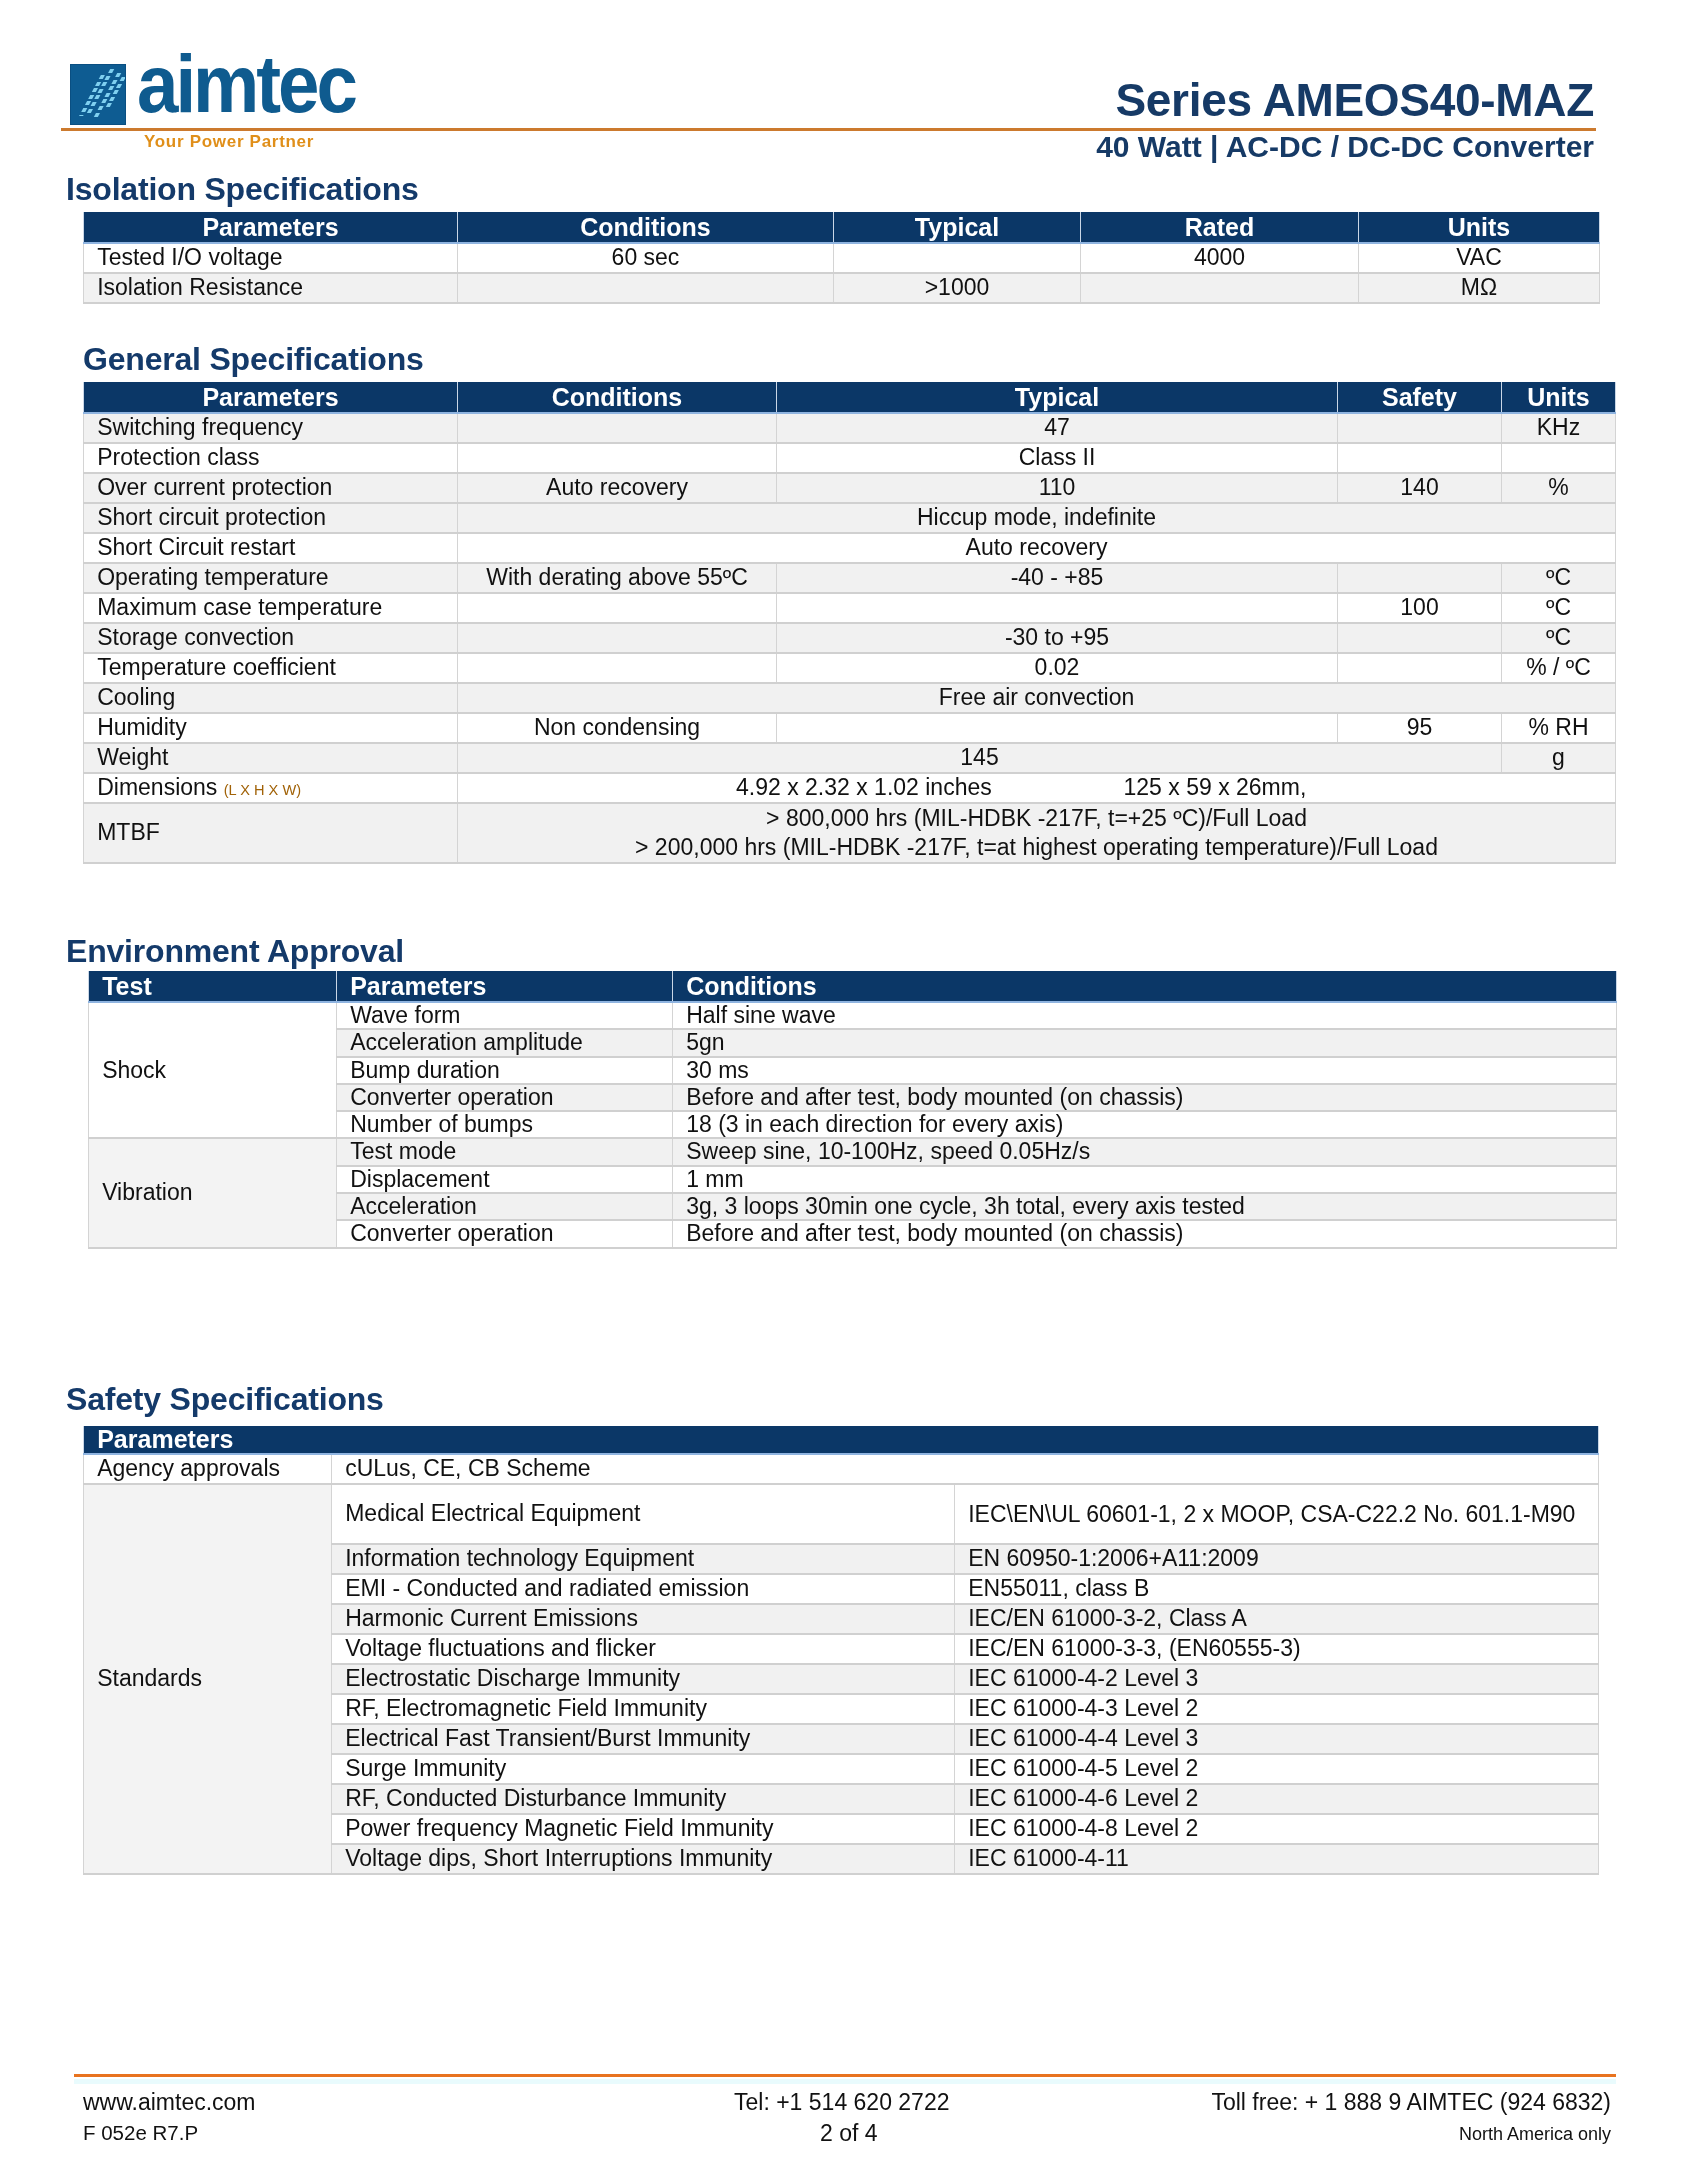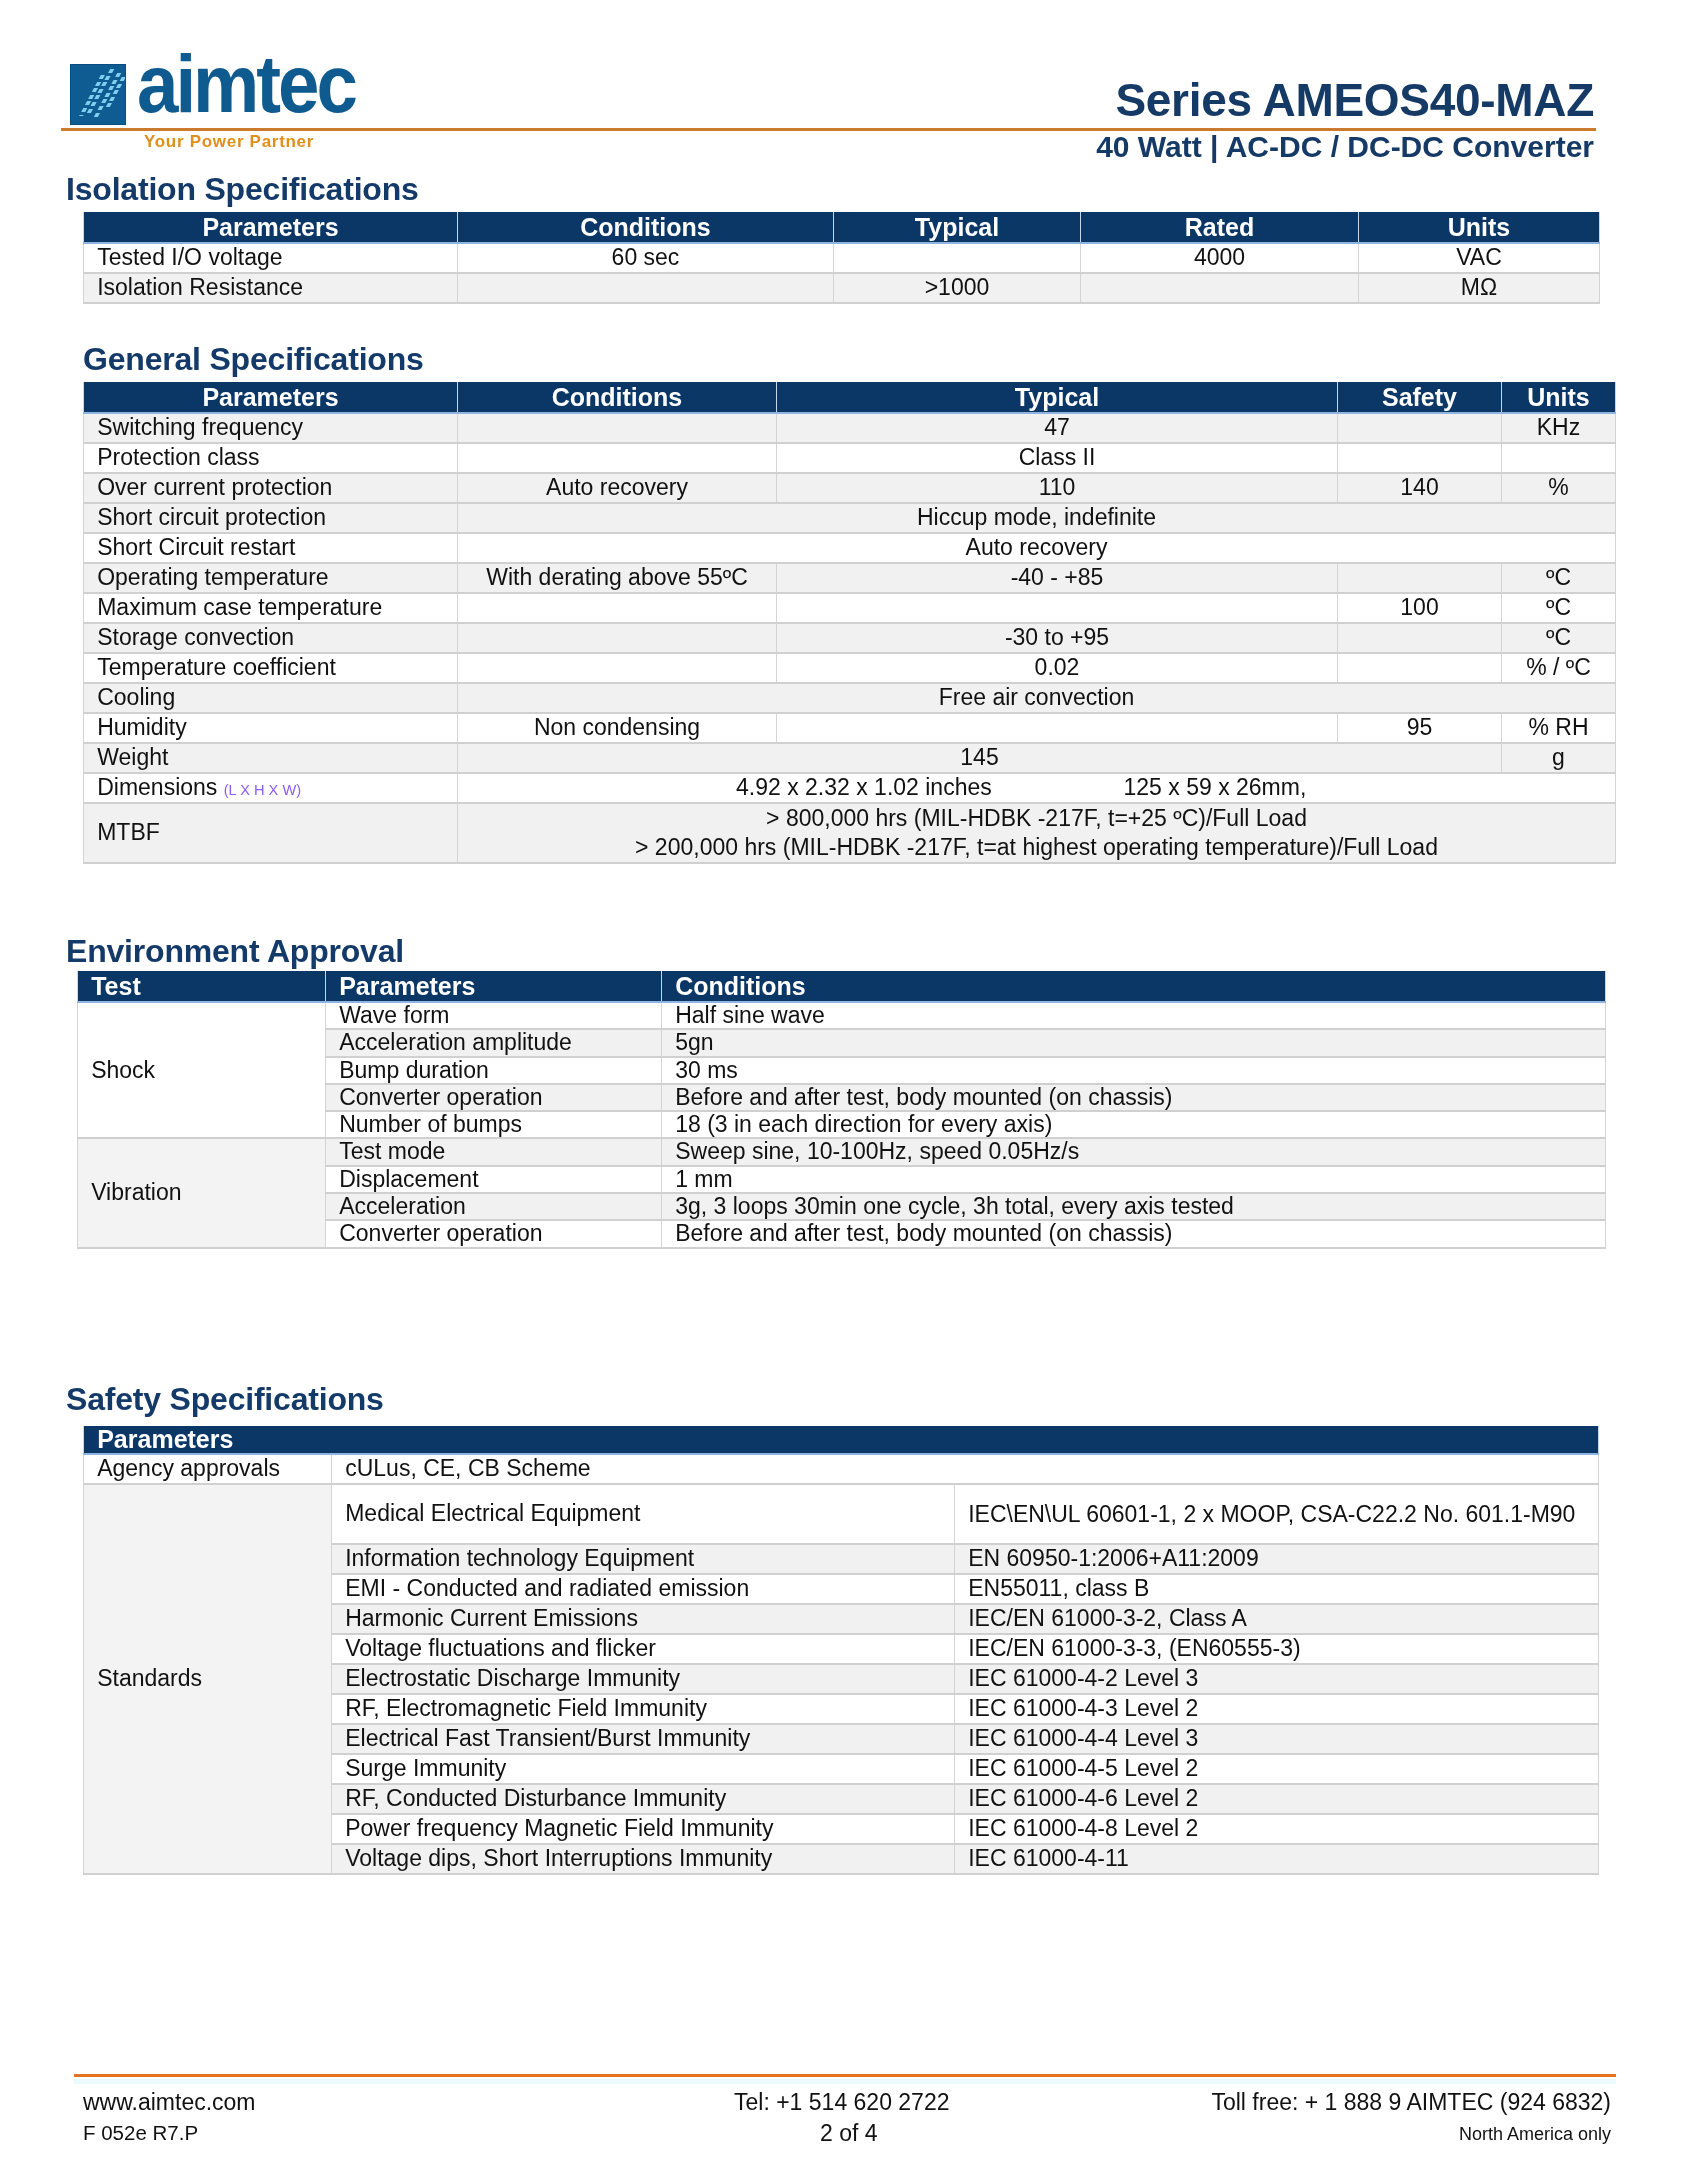--- a/index.html
+++ b/index.html
@@ -21,21 +21,21 @@
   
   .section-h { font-size: 32px; font-weight: 700; color: #143a6a; letter-spacing: -0.2px; }
 
   
   table.spec { position: absolute; border-collapse: collapse; table-layout: fixed; font-size: 23px; }
   table.spec th { background: #0b3767; color: #ffffff; font-weight: 700; font-size: 25px; height: 31px; padding: 0 6.6px; border-left: 1.3px solid #c9d6e6; border-right: 1.3px solid #c9d6e6; border-bottom: 2px solid #8fb4e0; text-align: center; line-height: 1; }
   table.spec td { height: 30px; padding: 0 13.2px; border: 1.3px solid #d4d4d4; border-bottom: 2.6px solid #d0d0d0; line-height: 1.1; white-space: nowrap; }
   table.spec tr.alt td { background: #f1f1f1; }
   table.spec td.c { text-align: center; }
   table.spec td.l { text-align: left; }
-  .dim-note { font-size: 14.6px; color: #8b5cf6; }
+  .dim-note { font-size: 14.6px; color: #a16207; }
 
   table.env th { text-align: left; padding-left: 13.2px; }
   table.env td { height: 26px; }
   table.env td.group { background: #ffffff; vertical-align: middle; }
   table.env td.group.alt { background: #f3f3f3; }
 
   table.safety th { text-align: left; padding-left: 13.2px; }
   table.safety td { height: 30px; white-space: normal; }
   table.safety td.group { background: #f3f3f3; vertical-align: middle; }
 
@@ -205,21 +205,21 @@
       <td class="l" style="height:60px;">MTBF</td>
       <td class="c" colspan="4" style="height:60px; line-height:1.25;">
         <div>&gt; 800,000 hrs (MIL-HDBK -217F,  t=+25 ºC)/Full Load</div>
         <div>&gt; 200,000 hrs (MIL-HDBK -217F,  t=at highest operating temperature)/Full Load</div>
       </td>
     </tr>
   </tbody>
 </table>
 
 <div class="abs section-h" style="left:66px; top:933px;">Environment Approval</div>
-<table class="spec env" style="left:77px; top:971px; width:1528px;border-radius:19px;">
+<table class="spec env" style="left:88px; top:971px; width:1528px;border-radius:19px;">
   <colgroup>
       <col style="width:248px">
       <col style="width:336px">
       <col style="width:944px">
     </colgroup>
   <thead>
     <tr>
       <th>Test</th>
       <th>Parameters</th>
       <th>Conditions</th>

